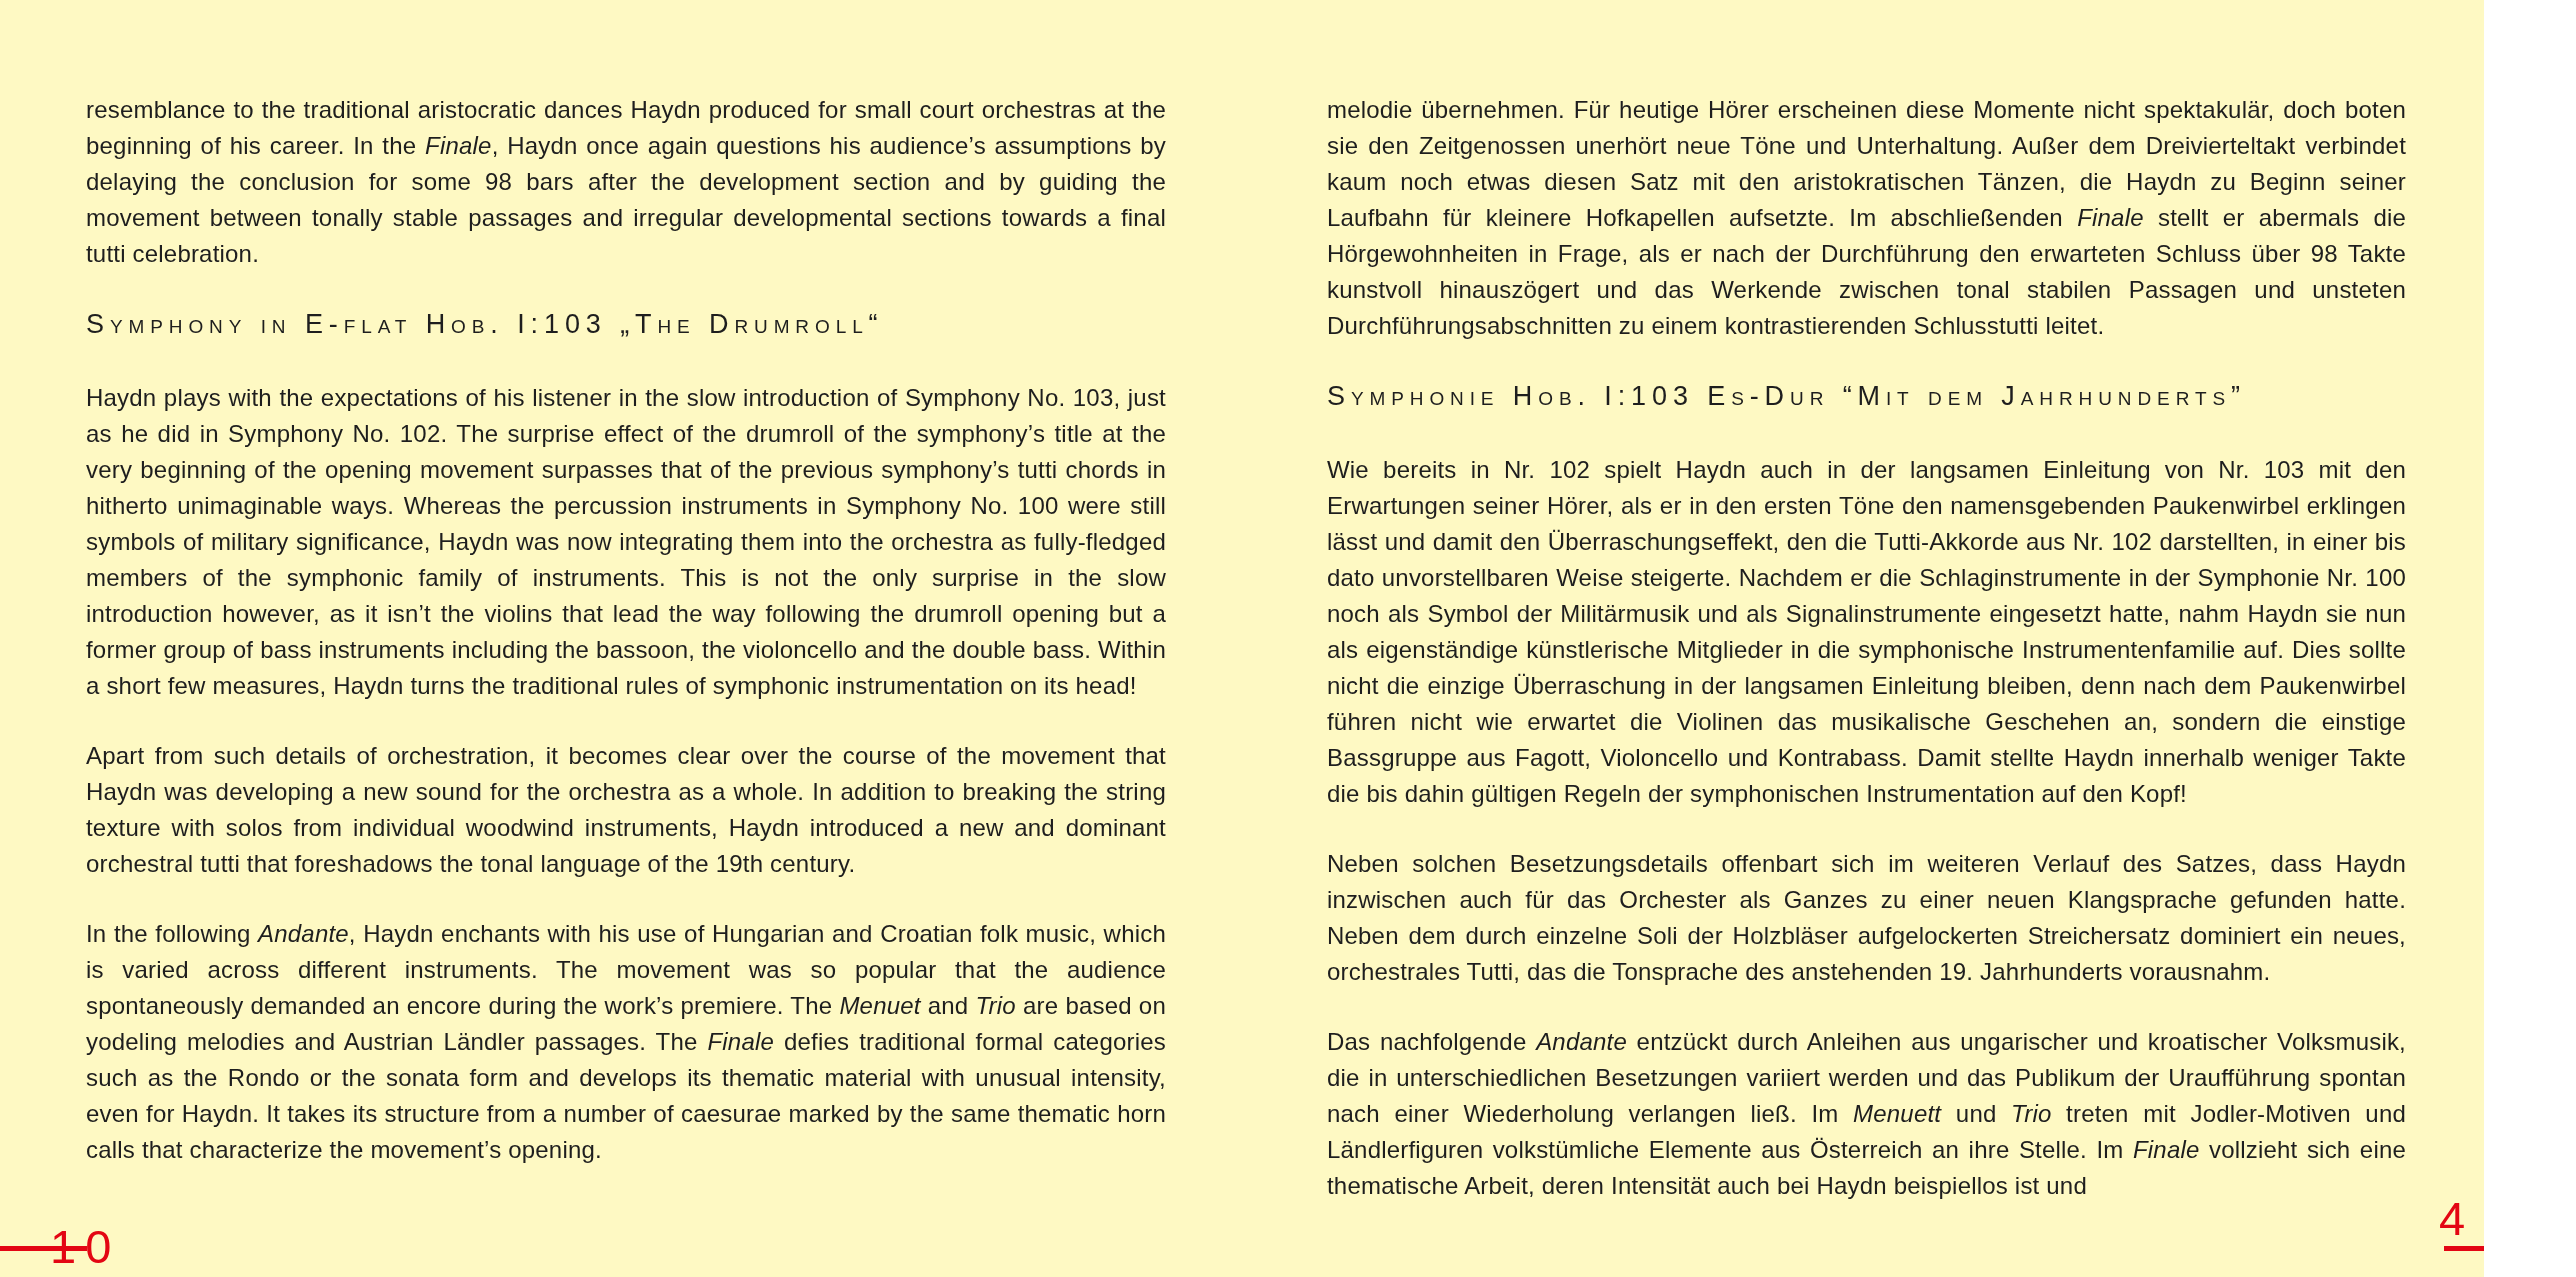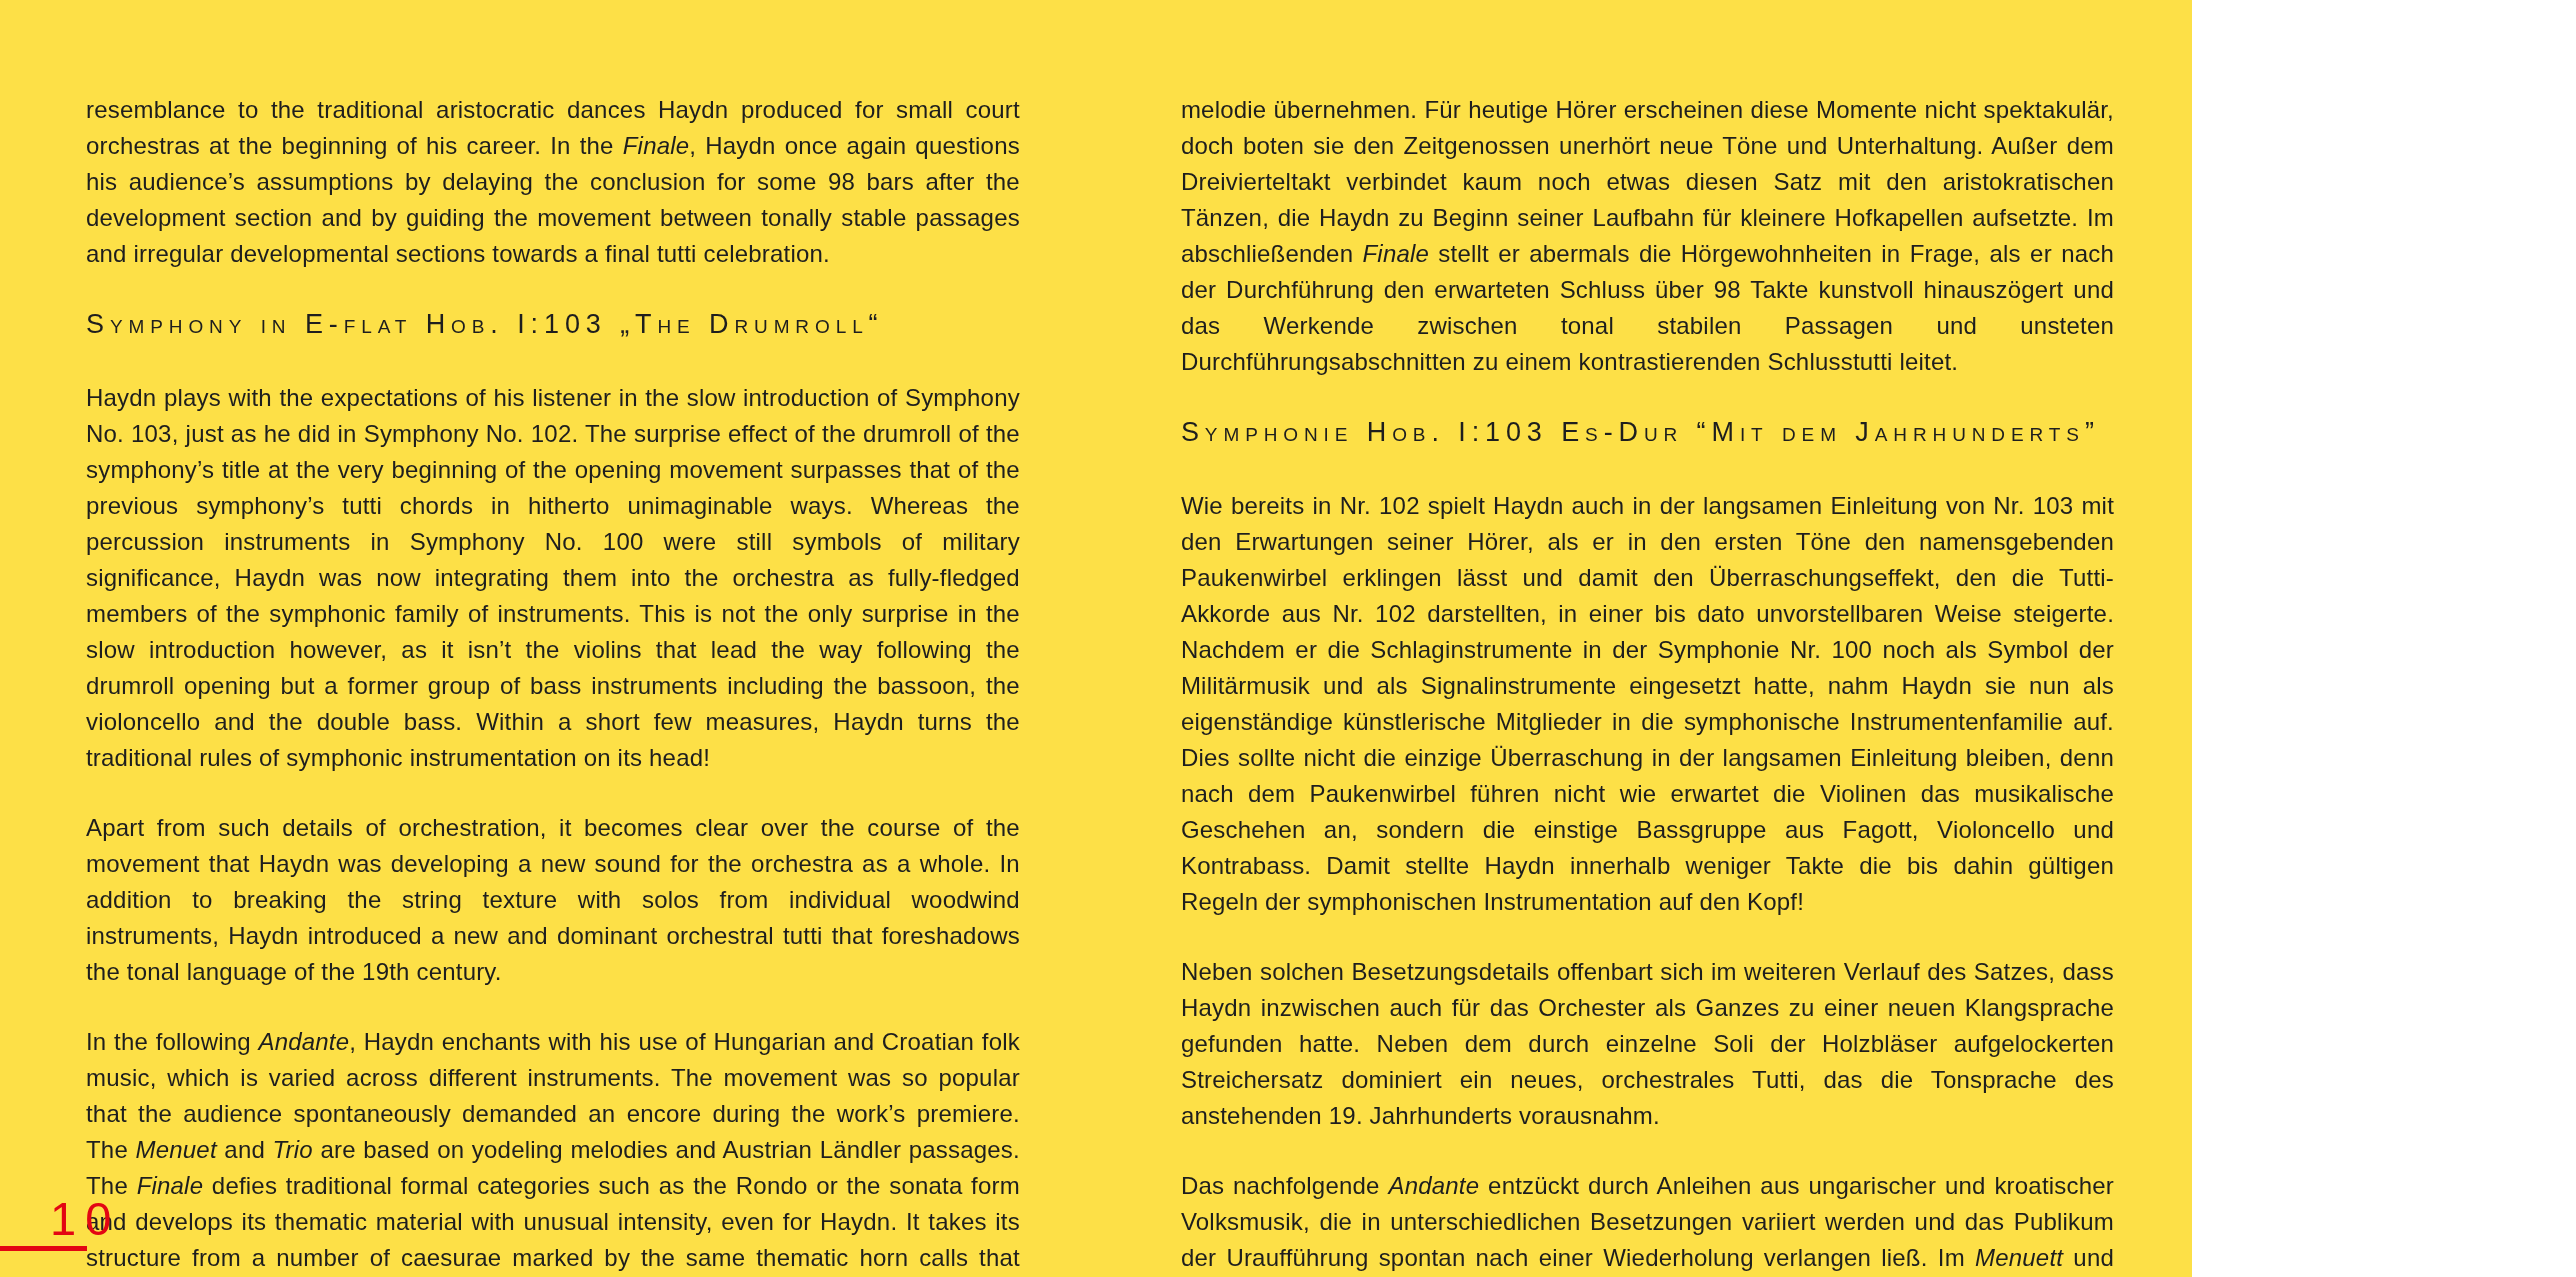--- a/index.html
+++ b/index.html
@@ -2,21 +2,21 @@
 <html lang="en" style="font-size:14.4px"><head>
 <meta charset="utf-8">
 <style>
   html, body { margin: 0; padding: 0; background: #ffffff; }
   body {
     width: 2576px; height: 1277px;
     font-family: "Liberation Sans", "DejaVu Sans", sans-serif;
     color: #1e1e1e;
     overflow: hidden;
   }
-  .spread { display: flex; width: 2192px; height: 1277px; background: #fde047; }
+  .spread { display: flex; width: 2484px; height: 1277px; background: #fef9c3; }
   .page { position: relative; width: 1288px; height: 1277px; box-sizing: border-box; overflow: hidden; }
   .page.left  { padding: 92px 76px 0 86px; }
   .page.right { padding: 92px 78px 0 85px; }
 
   .text-block p.body {
     font-size: 24px;
     line-height: 36px;
     font-weight: 300;
     text-align: justify;
     margin: 0 0 34px 0;
@@ -36,21 +36,21 @@
 
   .pagenum {
     position: absolute;
     font-size: 47px;
     font-weight: 300;
     letter-spacing: 9px;
     color: #e30613;
     top: 1195px;
     line-height: 47px;
   }
-  .page.left  .pagenum { left: 50px; }
+  .page.left  .pagenum { left: 50px; margin-top: 28px; }
   .page.right .pagenum { left: 1197px; }
 
   .rule {
     position: absolute;
     top: 1246px;
     height: 5.4px;
     background: #e30613;
   }
   .page.left  .rule { left: 0; width: 87px; }
   .page.right .rule { left: 1202px; width: 86px; }

